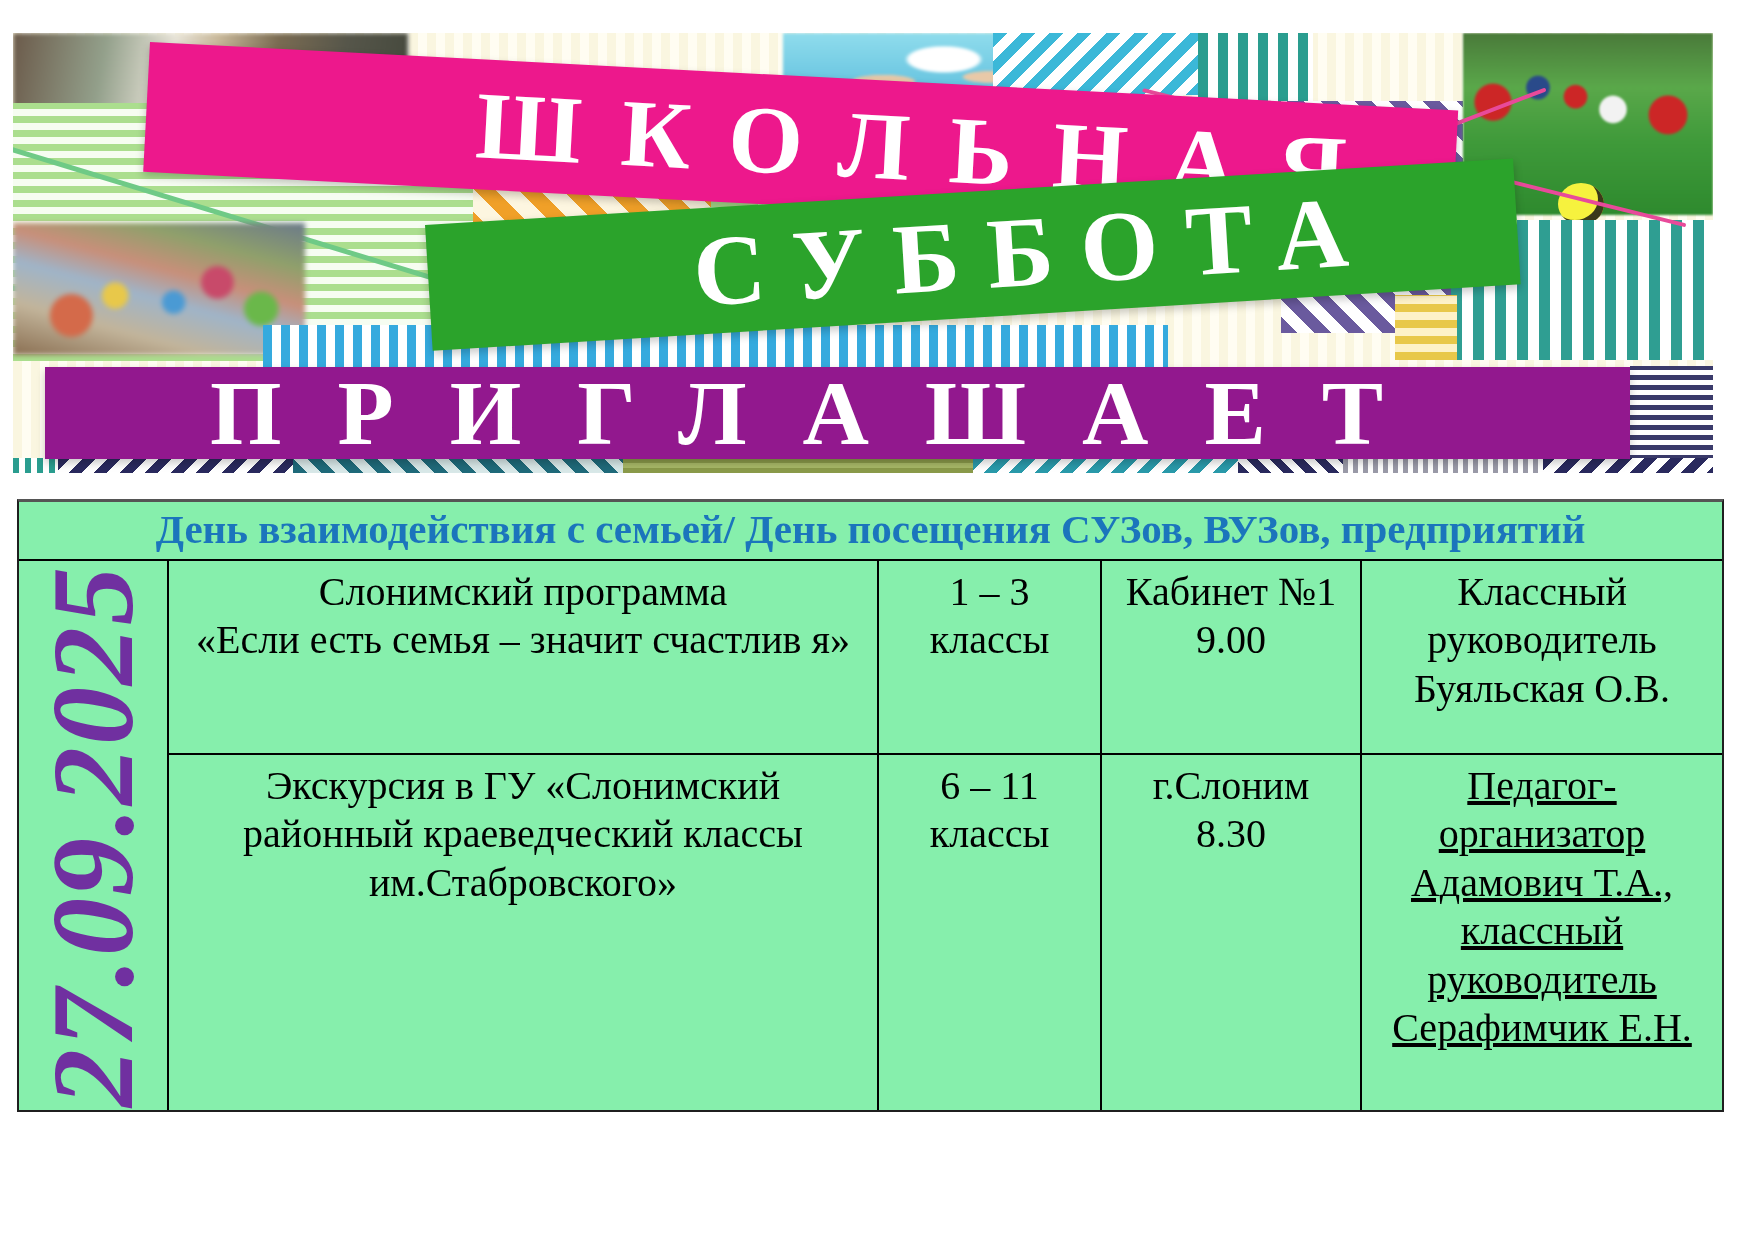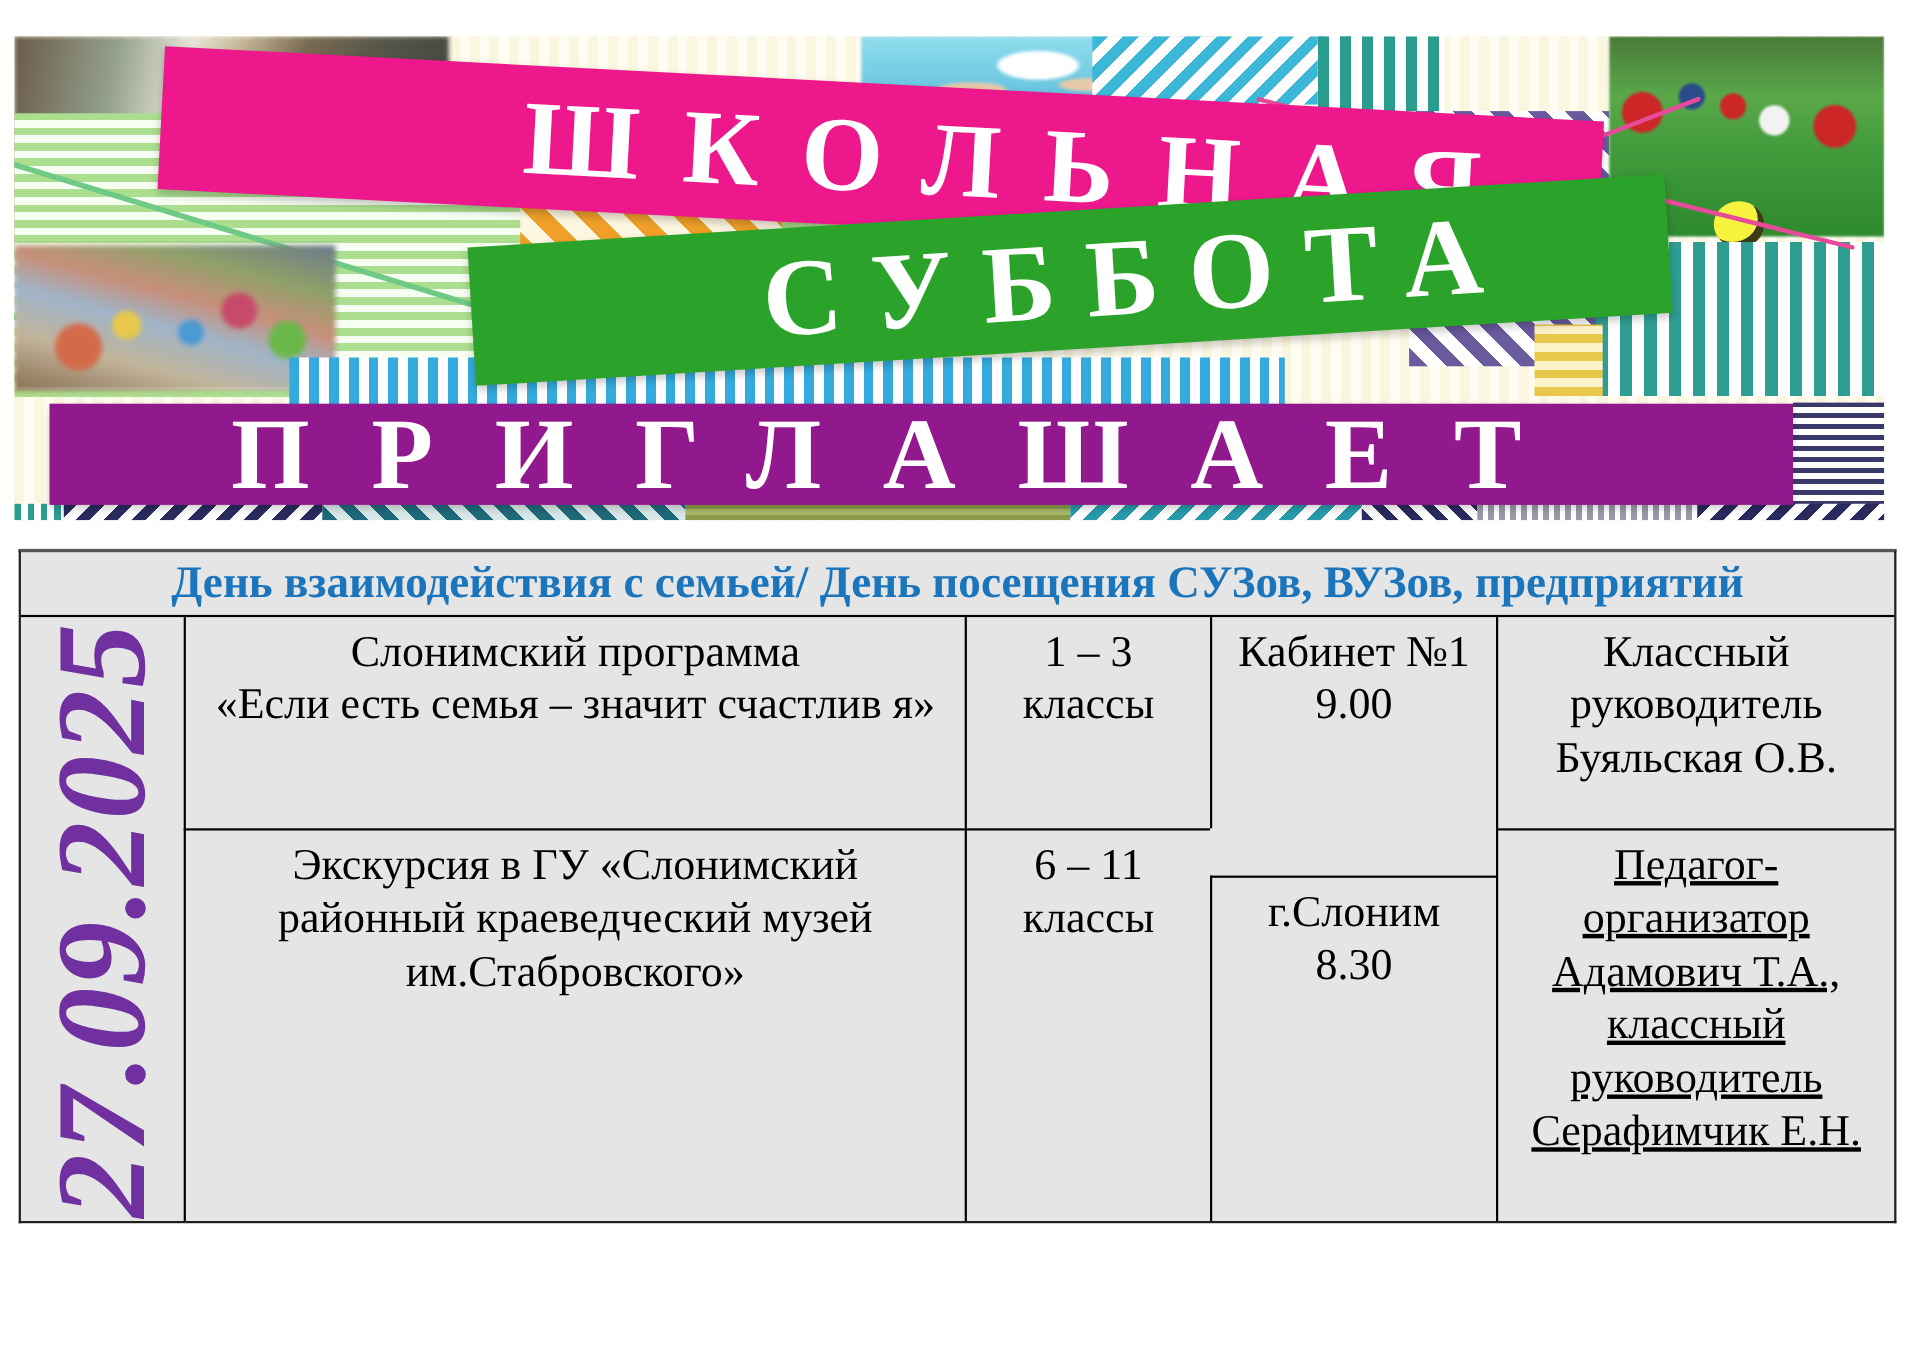--- a/index.html
+++ b/index.html
@@ -87,36 +87,36 @@
        transform:rotate(-3.5deg);transform-origin:left top;
        font-size:100px;letter-spacing:28px;padding-left:265px;}
   .rb3{left:32px;top:334px;width:1585px;height:92px;background:#92188E;
        font-size:92px;letter-spacing:56px;padding-left:165px;}
   .rb1,.rb2,.rb3{box-sizing:border-box;}
 
   
   .table{position:absolute;left:17px;top:499px;width:1707px;height:613px;box-sizing:border-box;
          display:grid;grid-template-columns:148px 710px 223px 260px 362px;
          grid-template-rows:59px 192px 357px;
-         border:2px solid #1f1f1f;border-top:3px solid #555;background:#e5e5e5;}
+         border:2px solid #1f1f1f;border-top:3px solid #555;background:#86efac;}
   .cell{box-sizing:border-box;text-align:center;overflow:hidden;font-size:40px;line-height:1.21;
         padding-top:7px;color:#000;}
   .ml{white-space:pre-line;}
   .bL{border-left:2px solid #000;}
   .bT{border-top:2px solid #000;}
   .hdr{grid-column:1/6;grid-row:1;border-bottom:2px solid #000;
        font-weight:bold;color:#1B75BC;font-size:41px;padding-top:3px;}
   .datecell{grid-column:1;grid-row:2/4;display:flex;align-items:center;justify-content:center;padding:0;}
   .datetext{writing-mode:vertical-rl;transform:rotate(180deg);
             color:#7030A0;font-weight:bold;font-style:italic;
             font-size:116px;letter-spacing:2px;line-height:1;}
   .c2r1{grid-column:2;grid-row:2;} .c3r1{grid-column:3;grid-row:2;}
   .c4r1{grid-column:4;grid-row:2;} .c5r1{grid-column:5;grid-row:2;}
   .c2r2{grid-column:2;grid-row:3;} .c3r2{grid-column:3;grid-row:3;}
-  .c4r2{grid-column:4;grid-row:3;margin-top:43px;} .c5r2{grid-column:5;grid-row:3;text-decoration:underline;}
+  .c4r2{grid-column:4;grid-row:3;} .c5r2{grid-column:5;grid-row:3;text-decoration:underline;}
 </style>
 </head>
 <body>
 
 <div class="page">
 
   <div class="banner">
     <div class="patch ph-topleft"></div>
     <div class="patch st-greenh"></div>
     <div class="dline g1"></div>
@@ -169,21 +169,21 @@
 «Если есть семья – значит счастлив я»</div>
     <div class="cell ml bL c3r1">1 – 3
 классы</div>
     <div class="cell ml bL c4r1">Кабинет №1
 9.00</div>
     <div class="cell ml bL c5r1">Классный
 руководитель
 Буяльская О.В.</div>
 
     <div class="cell ml bL bT c2r2">Экскурсия в ГУ «Слонимский
-районный краеведческий музей
+районный краеведческий классы
 им.Стабровского»</div>
     <div class="cell ml bL bT c3r2">6 – 11
 классы</div>
     <div class="cell ml bL bT c4r2">г.Слоним
 8.30</div>
     <div class="cell ml bL bT c5r2">Педагог-
 организатор
 Адамович Т.А.,
 классный
 руководитель

